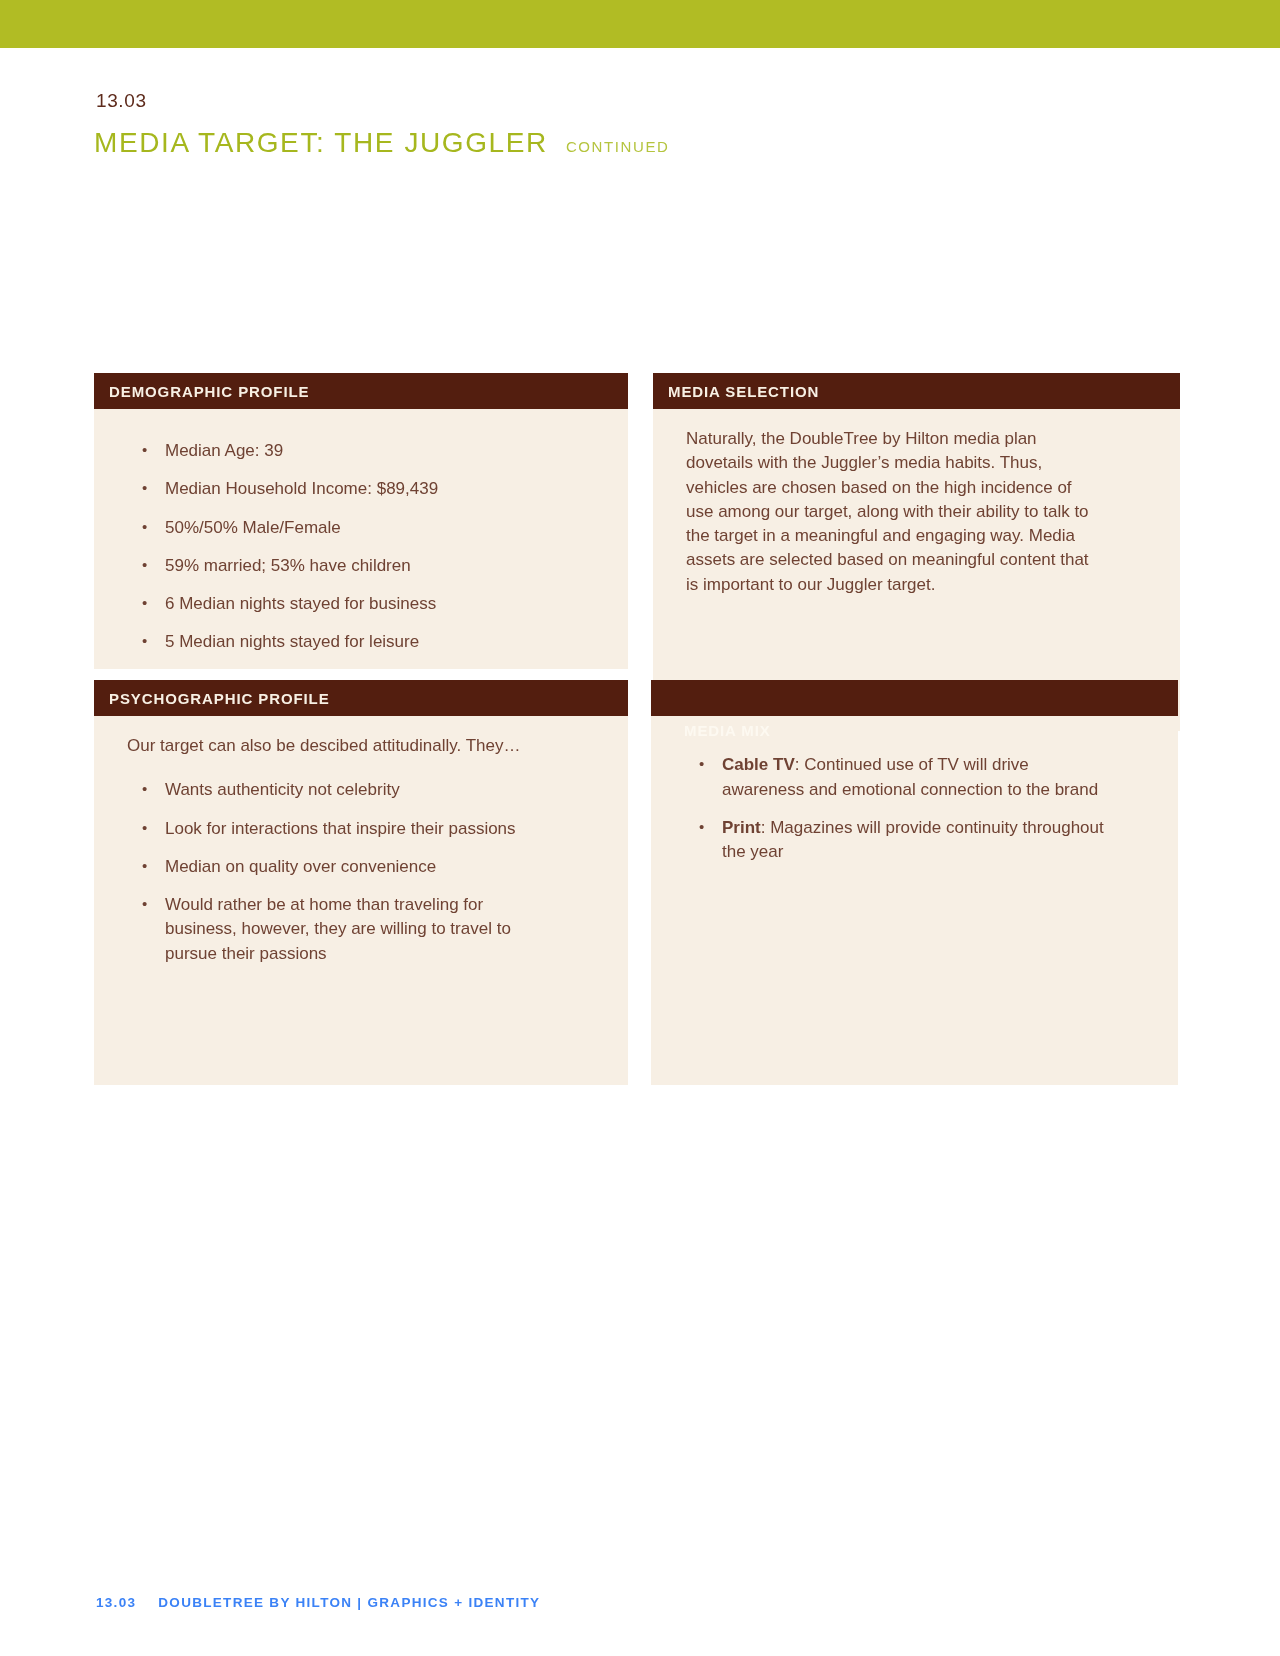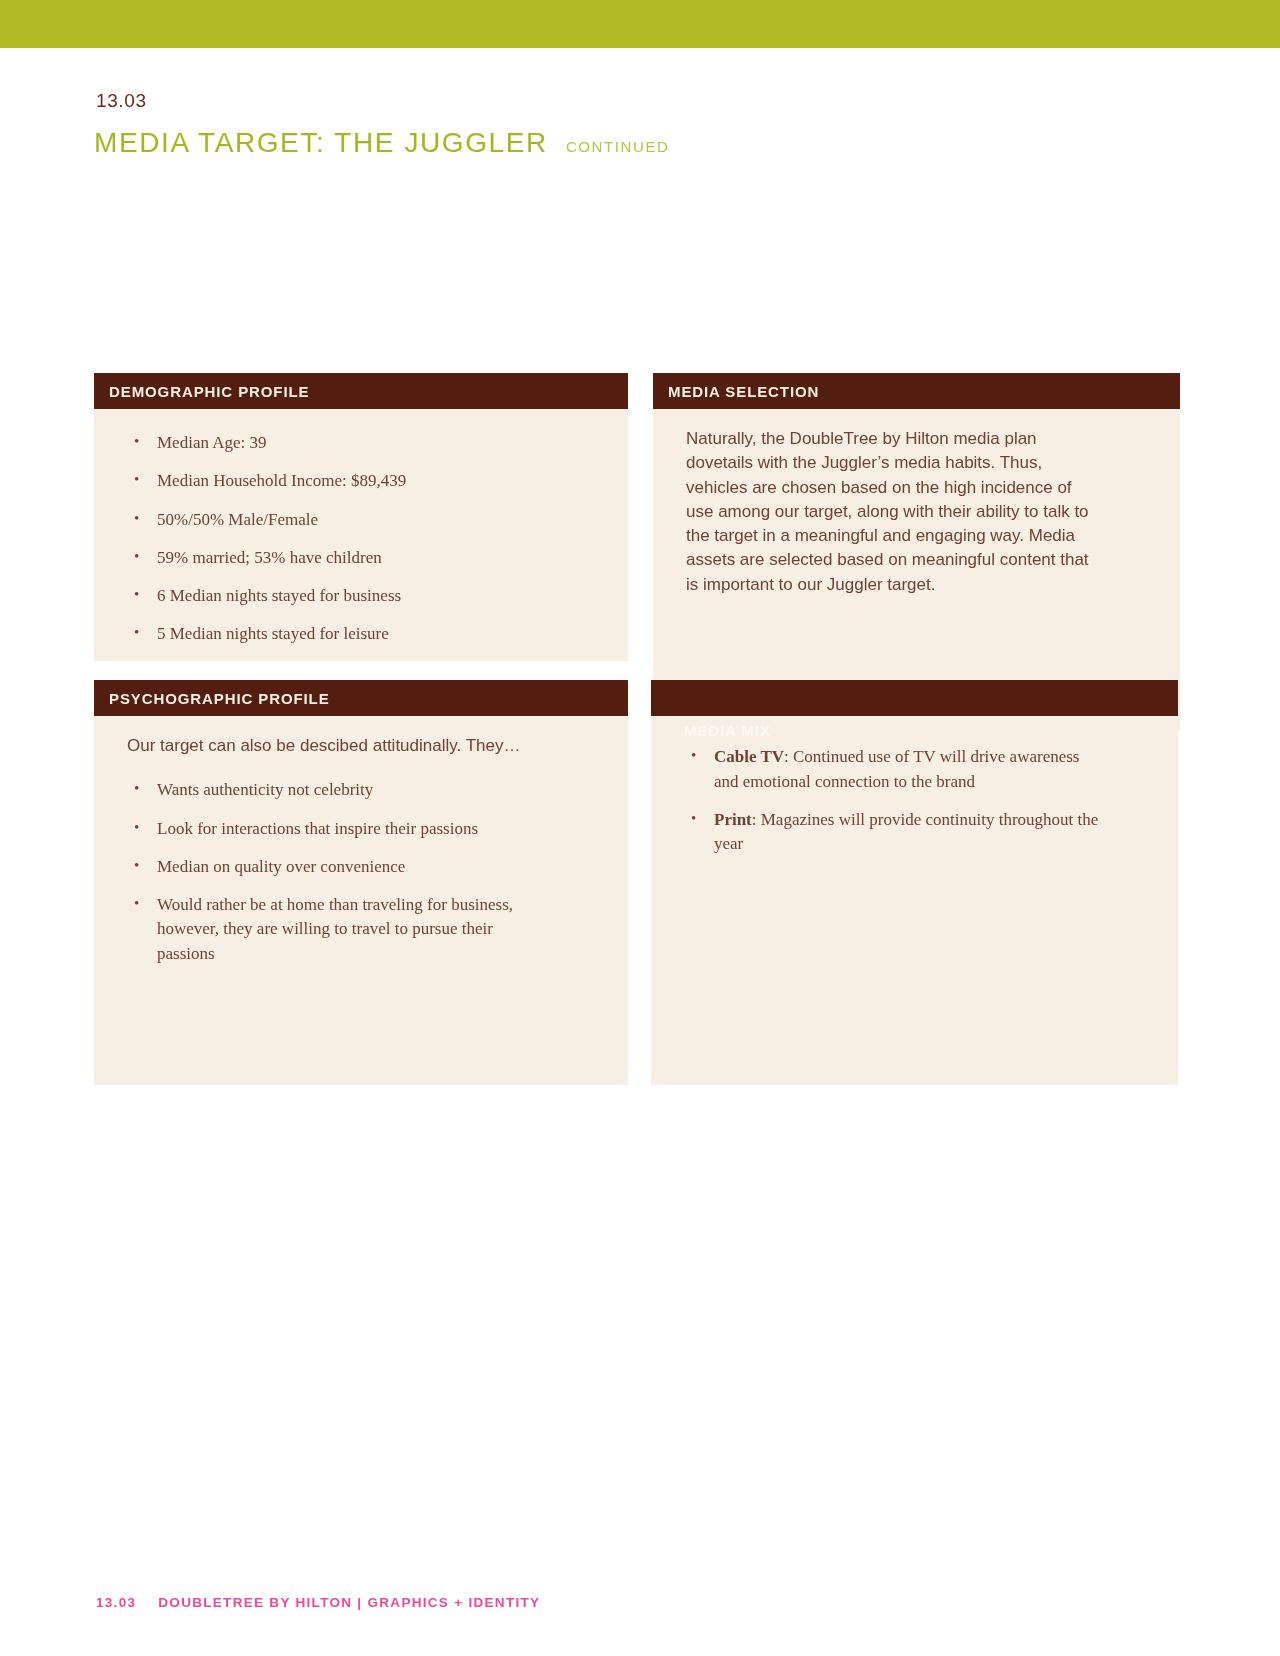--- a/index.html
+++ b/index.html
@@ -39,21 +39,21 @@
     background:#531e0f;color:#f8f0e4;
     font-size:15px;font-weight:bold;letter-spacing:.9px;
     display:flex;align-items:center;
     padding-left:15px;
   }
   .box-body{
     flex:1;background:#f7efe4;color:#6f4233;
     font-size:17px;line-height:1.43;
     padding:18px 24px 0 33px;
   }
-  ul.bullets{list-style:none;margin:4px;padding:0;font-family:Liberation Serif, serif;}
+  ul.bullets{list-style:none;margin:12px;padding:0;}
   ul.bullets li{
     position:relative;padding-left:26px;margin-bottom:14px;
   }
   ul.bullets li::before{
     content:"\2022";
     position:absolute;left:3px;top:0;
     font-size:15px;color:#6f4233;
   }
   .demo-list li{margin-bottom:19px;}
   .msel-paragraph{margin:0;max-width:404px;}
@@ -61,21 +61,21 @@
   .psych-list li{max-width:365px;margin-bottom:16px;}
   .ghost-header{
     color:#fdf9f1;font-size:15px;font-weight:bold;letter-spacing:.9px;
     margin:-14px 0 0 0;
   }
   .mix-list{margin-top:30px;}
   .mix-list li{max-width:392px;margin-bottom:18px;}
   .mix-label{font-weight:bold;}
   .footer{
     position:absolute;left:96px;top:1595px;
-    color:#ec4899;font-size:13.5px;font-weight:bold;letter-spacing:1.3px;
+    color:#3b82f6;font-size:13.5px;font-weight:bold;letter-spacing:1.3px;
     white-space:nowrap;
   }
   .footer-number{margin-right:22px;}
 </style>
 </head>
 <body>
 
 <div class="page">
 
   <div class="topbar"></div>

